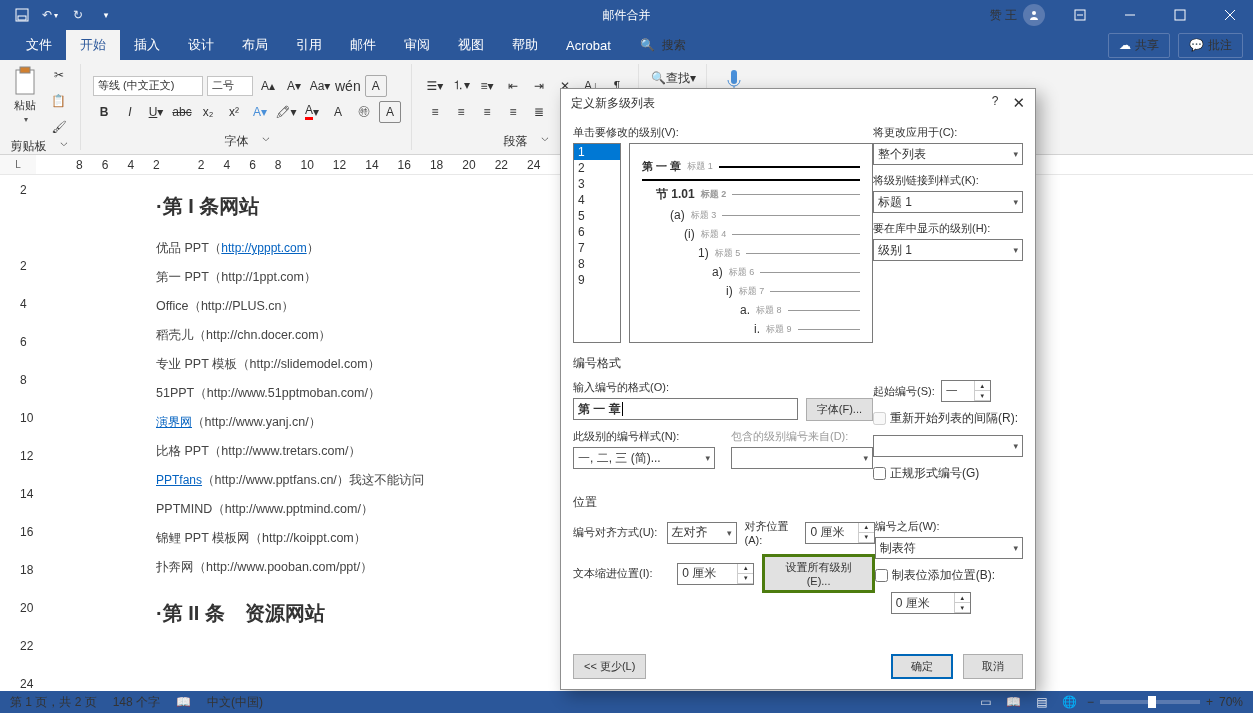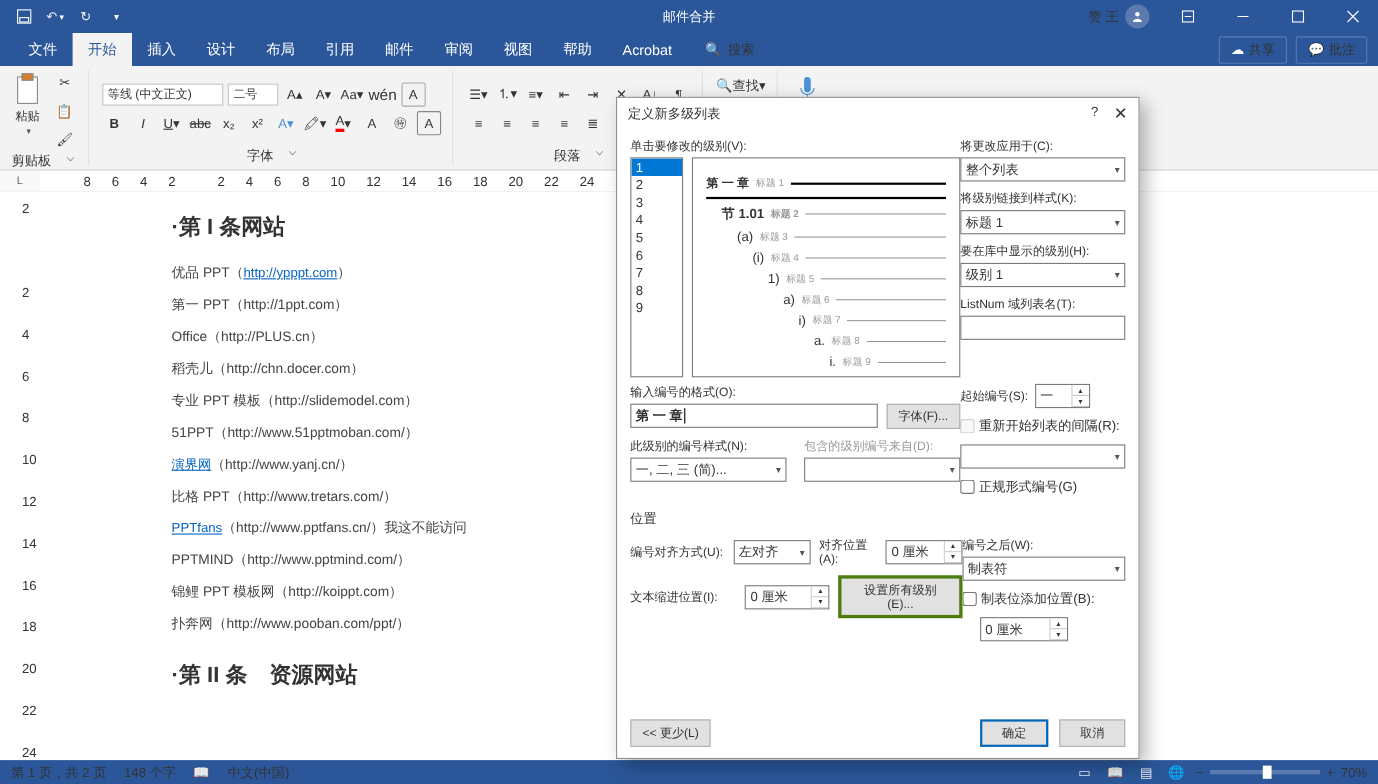--- a/index.html
+++ b/index.html
@@ -441,29 +441,24 @@
               <span class="caret">▾</span>
             </div>
         </div>
         <div>
           <div class="dlg-label">要在库中显示的级别(H):</div>
           <div class="select-box">
               <span>级别 1</span>
               <span class="caret">▾</span>
             </div>
         </div>
-        <div>
-          <div class="dlg-label">ListNum 域列表名(T):</div>
-          <div class="input-box">
-              <span></span>
-            </div>
-        </div>
-      </div>
-    </div>
-
+      </div>
+    </div>
+
+    <div class="section-title">编号格式</div>
     <div class="dlg-row">
       <div style="flex:1">
         <div class="dlg-label">输入编号的格式(O):</div>
         <div style="display:flex;gap:8px">
           <div class="input-box" style="flex:1;font-weight:bold">
               <span>第 一 章</span>
               <span style="border-left:1px solid #000;height:14px;margin-left:1px"></span>
             </div>
           <button class="btn">字体(F)...</button>
         </div>

